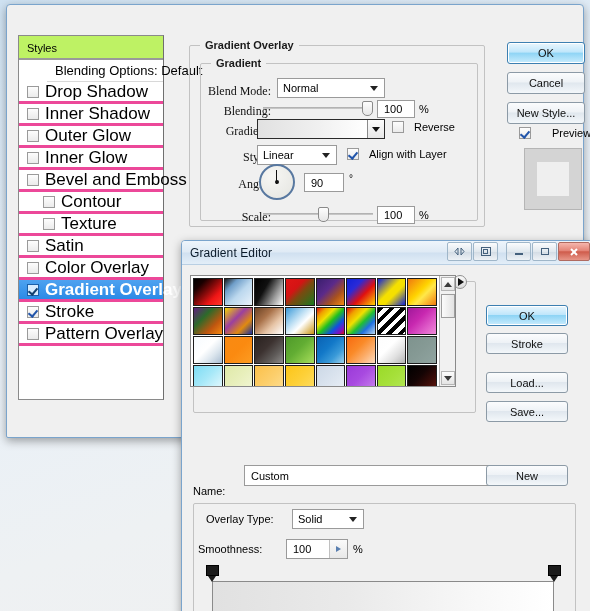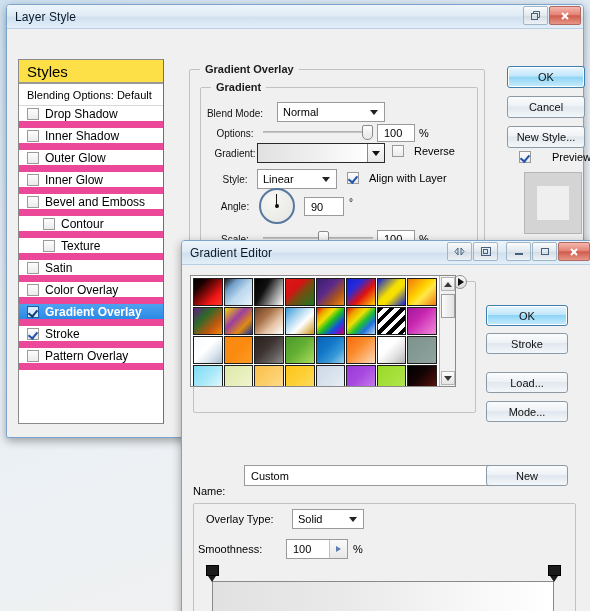--- a/index.html
+++ b/index.html
@@ -74,33 +74,33 @@
   .styles-list {
     position: absolute; left: 11px; top: 30px;
     width: 146px; height: 365px;
     background: #fff;
     border: 1px solid #8a8a8a;
     border-right-color:#6f6f6f;
   }
   .styles-head {
     height: 24px; line-height: 24px;
     padding-left: 8px;
-    background: #fde047;
+    background: #bef264;
     border-bottom: 2px solid #9a9a9a;
-    font-size: 15px;
+    font-size: 11px;
   }
   .style-row {
     height: 22px; line-height: 22px;
     padding-left: 8px;
     display: flex; align-items: center;
-    border-bottom: 7px solid #ec4899;
-    font-size: 12px;
+    border-bottom: 3px solid #ec4899;
+    font-size: 17px;
     white-space: nowrap;
   }
-  .style-row.blending { font-size: 11px; padding-left: 8px; border-bottom: 1px solid #d8d8d8;}
+  .style-row.blending { font-size: 13px; padding-left: 8px; border-bottom: 1px solid #d8d8d8; margin-left: 28px;}
   .style-row.sub { padding-left: 24px; }
   .style-row.selected {
     background: linear-gradient(to bottom,#4ea2f0,#2b8ae6);
     color: #fff; font-weight: bold;
   }
   .cb {
     width: 12px; height: 12px;
     border: 1px solid #9a9a9a;
     background: linear-gradient(to bottom,#fdfdfd,#ebebeb);
     margin-right: 6px;
@@ -128,21 +128,21 @@
     position: absolute; top: -7px; left: 10px;
     background: #f0f0f0;
     padding: 0 5px;
     font-weight: bold;
     font-size: 11px;
     color: #1a1a1a;
   }
 
   #gradient-overlay-group { left: 182px; top: 40px; width: 296px; height: 182px; }
   #gradient-group { left: 193px; top: 58px; width: 278px; height: 158px; }
-  .flabel { text-align: center; font-size: 10px; color: #111; }
+  .flabel { text-align: right; font-size: 12px; color: #111; font-family: Liberation Serif, serif; }
 
   .combo {
     height: 20px;
     border: 1px solid #9a9a9a;
     background: #fff;
     display: flex; align-items: center;
     padding-left: 5px;
     font-size: 11px;
     position: relative;
   }
@@ -357,37 +357,20 @@
     border-left:4px solid transparent;border-right:4px solid transparent;
     border-top:6px solid #1b1b1b;
   }
 </style>
 </head>
 <body>
 
 <div id="desktop"></div>
 
 <div class="win" id="layer-style">
-  <div class="win-titlebar">
-    <span class="win-title">Layer Style</span>
-    <div class="titlebar-btns">
-      <div class="tb-btn">
-        <svg width="11" height="11" viewBox="0 0 11 11">
-            <rect x="1.5" y="3.5" width="6" height="6" fill="none" stroke="#44607c"></rect>
-            <polyline points="3.5,3.5 3.5,1.5 9.5,1.5 9.5,7.5 7.5,7.5" fill="none" stroke="#44607c"></polyline>
-          </svg>
-      </div>
-      <div class="tb-btn close">
-        <svg width="12" height="12" viewBox="0 0 12 12" stroke-width="2">
-            <line x1="3" y1="3" x2="9" y2="9"></line>
-            <line x1="9" y1="3" x2="3" y2="9"></line>
-          </svg>
-      </div>
-    </div>
-  </div>
 
   <div id="ls-body">
 
     <div class="styles-list">
       <div class="styles-head">Styles</div>
       <div id="styles-rows">
           <div class="style-row blending">
             <span>Blending Options: Default</span>
           </div>
           <div class="style-row">
@@ -447,21 +430,21 @@
     <div class="groupbox" id="gradient-group">
       <span class="group-legend">Gradient</span>
     </div>
 
     <div class="flabel" style="position:absolute;left:192px;top:79px;width:72px;">Blend Mode:</div>
     <div class="combo" style="position:absolute;left:270px;top:73px;width:108px;">
       <span>Normal</span>
       <span class="caret"></span>
     </div>
 
-    <div class="flabel" style="position:absolute;left:192px;top:99px;width:72px;">Options:</div>
+    <div class="flabel" style="position:absolute;left:192px;top:99px;width:72px;">Blending:</div>
     <div class="slider" style="position:absolute;left:256px;top:95px;width:110px;">
       <div class="track"></div>
       <div class="thumb" style="left:99px;"></div>
     </div>
     <div class="numbox" style="position:absolute;left:370px;top:95px;width:38px;">
       <span>100</span>
     </div>
     <div style="position:absolute;left:412px;top:98px;">%</div>
 
     <div class="flabel" style="position:absolute;left:192px;top:119px;width:72px;">Gradient:</div>
@@ -601,21 +584,21 @@
         <div class="sb-thumb"></div>
         <div class="sb-arrow down">
             <i></i>
           </div>
       </div>
     </div>
 
     <div class="btn primary" id="ge-ok">OK</div>
     <div class="btn" id="ge-reset">Stroke</div>
     <div class="btn" id="ge-load">Load...</div>
-    <div class="btn" id="ge-save">Mode...</div>
+    <div class="btn" id="ge-save">Save...</div>
 
     <div id="ge-name-label">Name:</div>
     <div id="ge-name-input">
       <span>Custom</span>
     </div>
     <div class="btn" id="ge-new">New</div>
 
     <div class="groupbox" id="gradtype-group"></div>
     <div id="gt-label">Overlay Type:</div>
     <div class="combo" id="gt-combo">

